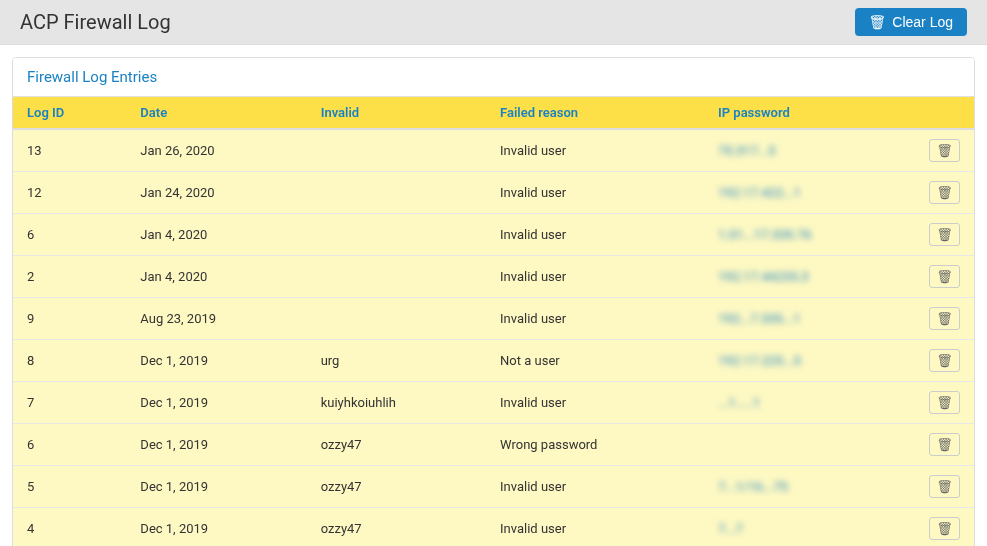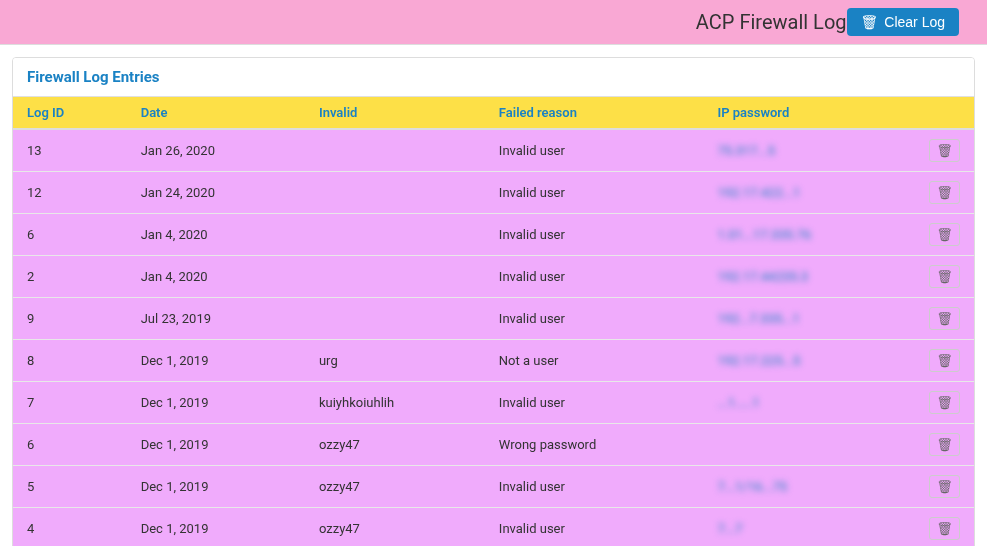--- a/index.html
+++ b/index.html
@@ -11,23 +11,23 @@
     }
     .page-wrapper {
       width: 987px;
       min-height: 546px;
       background: #fff;
     }
     
     .page-header {
       display: flex;
       align-items: center;
-      justify-content: flex-end;
-      padding: 8px 28px;
-      background: #f9a8d4;
+      justify-content: space-between;
+      padding: 8px 20px;
+      background: #e5e5e5;
       border-bottom: 1px solid #ddd;
     }
     .page-title {
       font-size: 20px;
       font-weight: 400;
       color: #333;
     }
     .clear-log-btn {
       display: flex;
       align-items: center;
@@ -43,21 +43,21 @@
     
     .table-container {
       margin: 12px 12px 0 12px;
       border: 1px solid #ddd;
       border-radius: 4px;
       overflow: hidden;
     }
     .table-title {
       padding: 10px 14px;
       font-size: 15px;
-      font-weight: 700;
+      font-weight: 400;
       color: #1a82c4;
       background: #fff;
       border-bottom: 1px solid #e0e0e0;
     }
     table {
       width: 100%;
       border-collapse: collapse;
     }
     thead tr {
       background: #fde047;
@@ -65,21 +65,21 @@
     }
     thead th {
       padding: 8px 14px;
       text-align: left;
       font-weight: 600;
       color: #1a82c4;
       font-size: 13px;
     }
     tbody tr {
       border-bottom: 1px solid #e8e8e8;
-      background: #f0abfc;
+      background: #fef9c3;
     }
     tbody tr:last-child { border-bottom: none; }
     tbody td {
       padding: 9px 14px;
       font-size: 13px;
       color: #333;
     }
     .ip-cell {
       color: #1a82c4;
       font-size: 13px;
@@ -157,21 +157,21 @@
           <tr>
             <td>2</td>
             <td>Jan 4, 2020</td>
             <td></td>
             <td>Invalid user</td>
             <td class="ip-cell"><span class="ip-blur">192.17.44235.3</span></td>
             <td class="action-col"><button class="delete-btn">🗑</button></td>
           </tr>
           <tr>
             <td>9</td>
-            <td>Jul 23, 2019</td>
+            <td>Aug 23, 2019</td>
             <td></td>
             <td>Invalid user</td>
             <td class="ip-cell"><span class="ip-blur">192...7.335...1</span></td>
             <td class="action-col"><button class="delete-btn">🗑</button></td>
           </tr>
           <tr>
             <td>8</td>
             <td>Dec 1, 2019</td>
             <td>urg</td>
             <td>Not a user</td>

